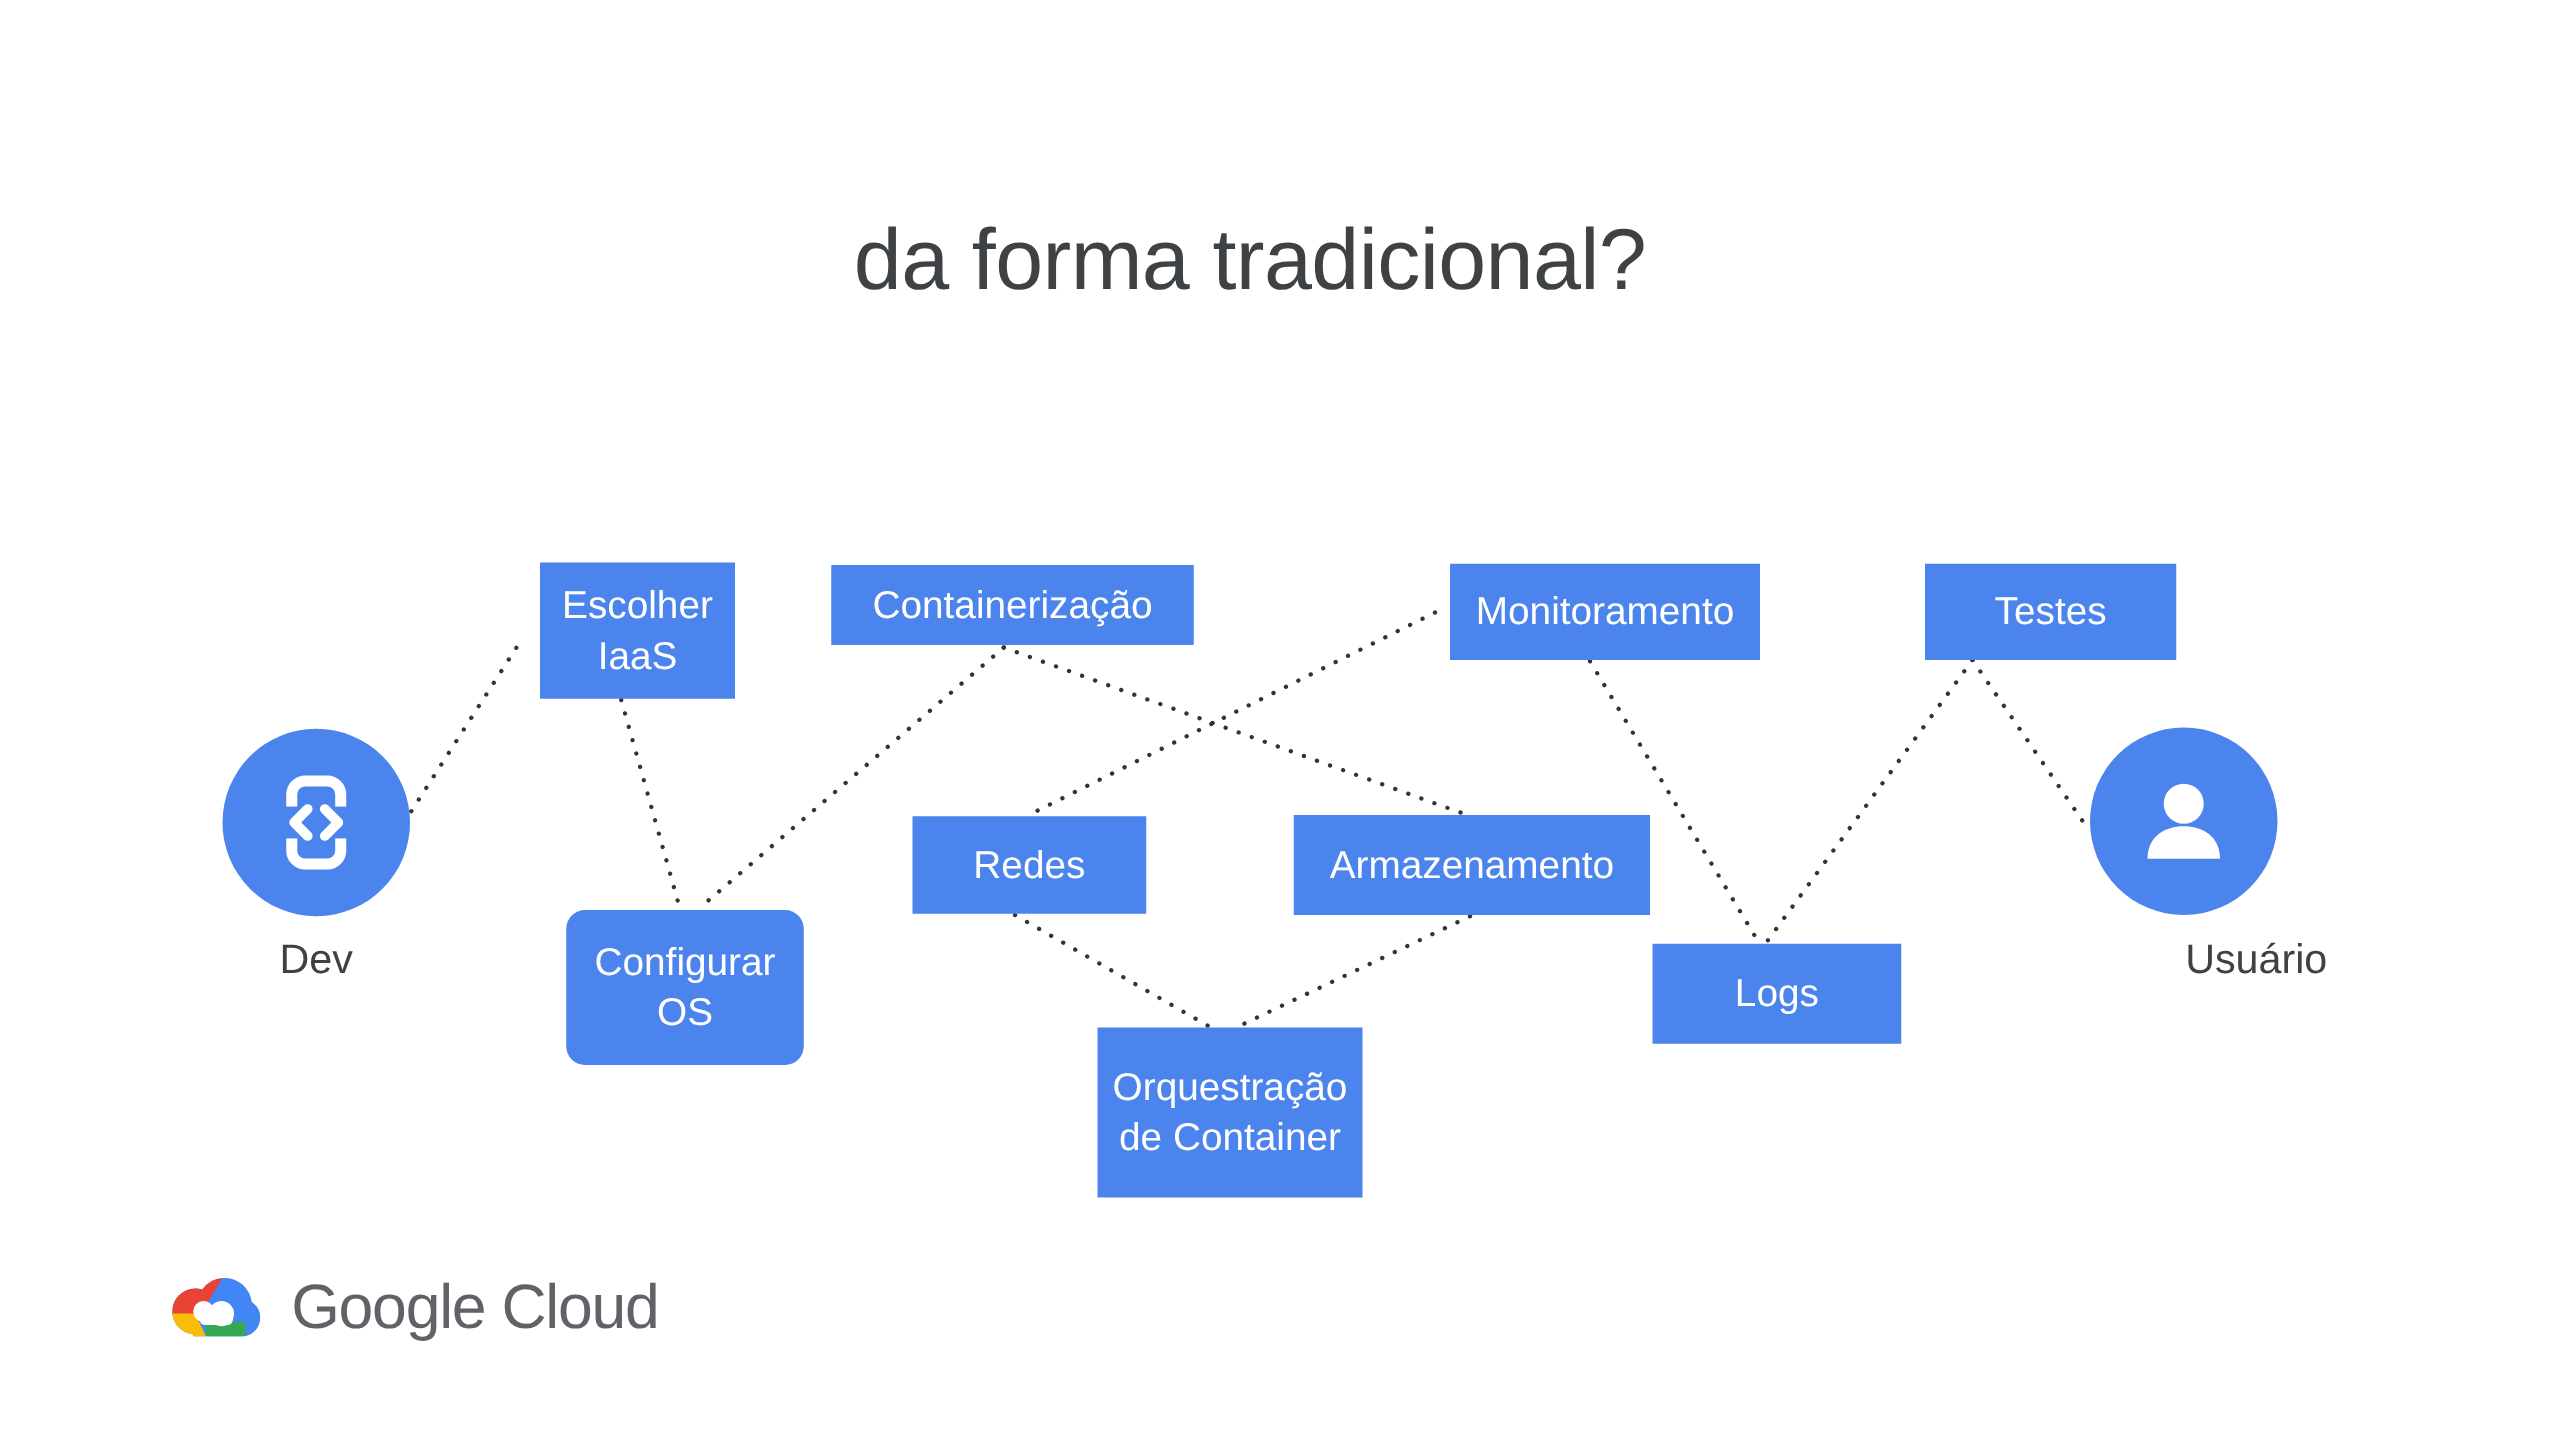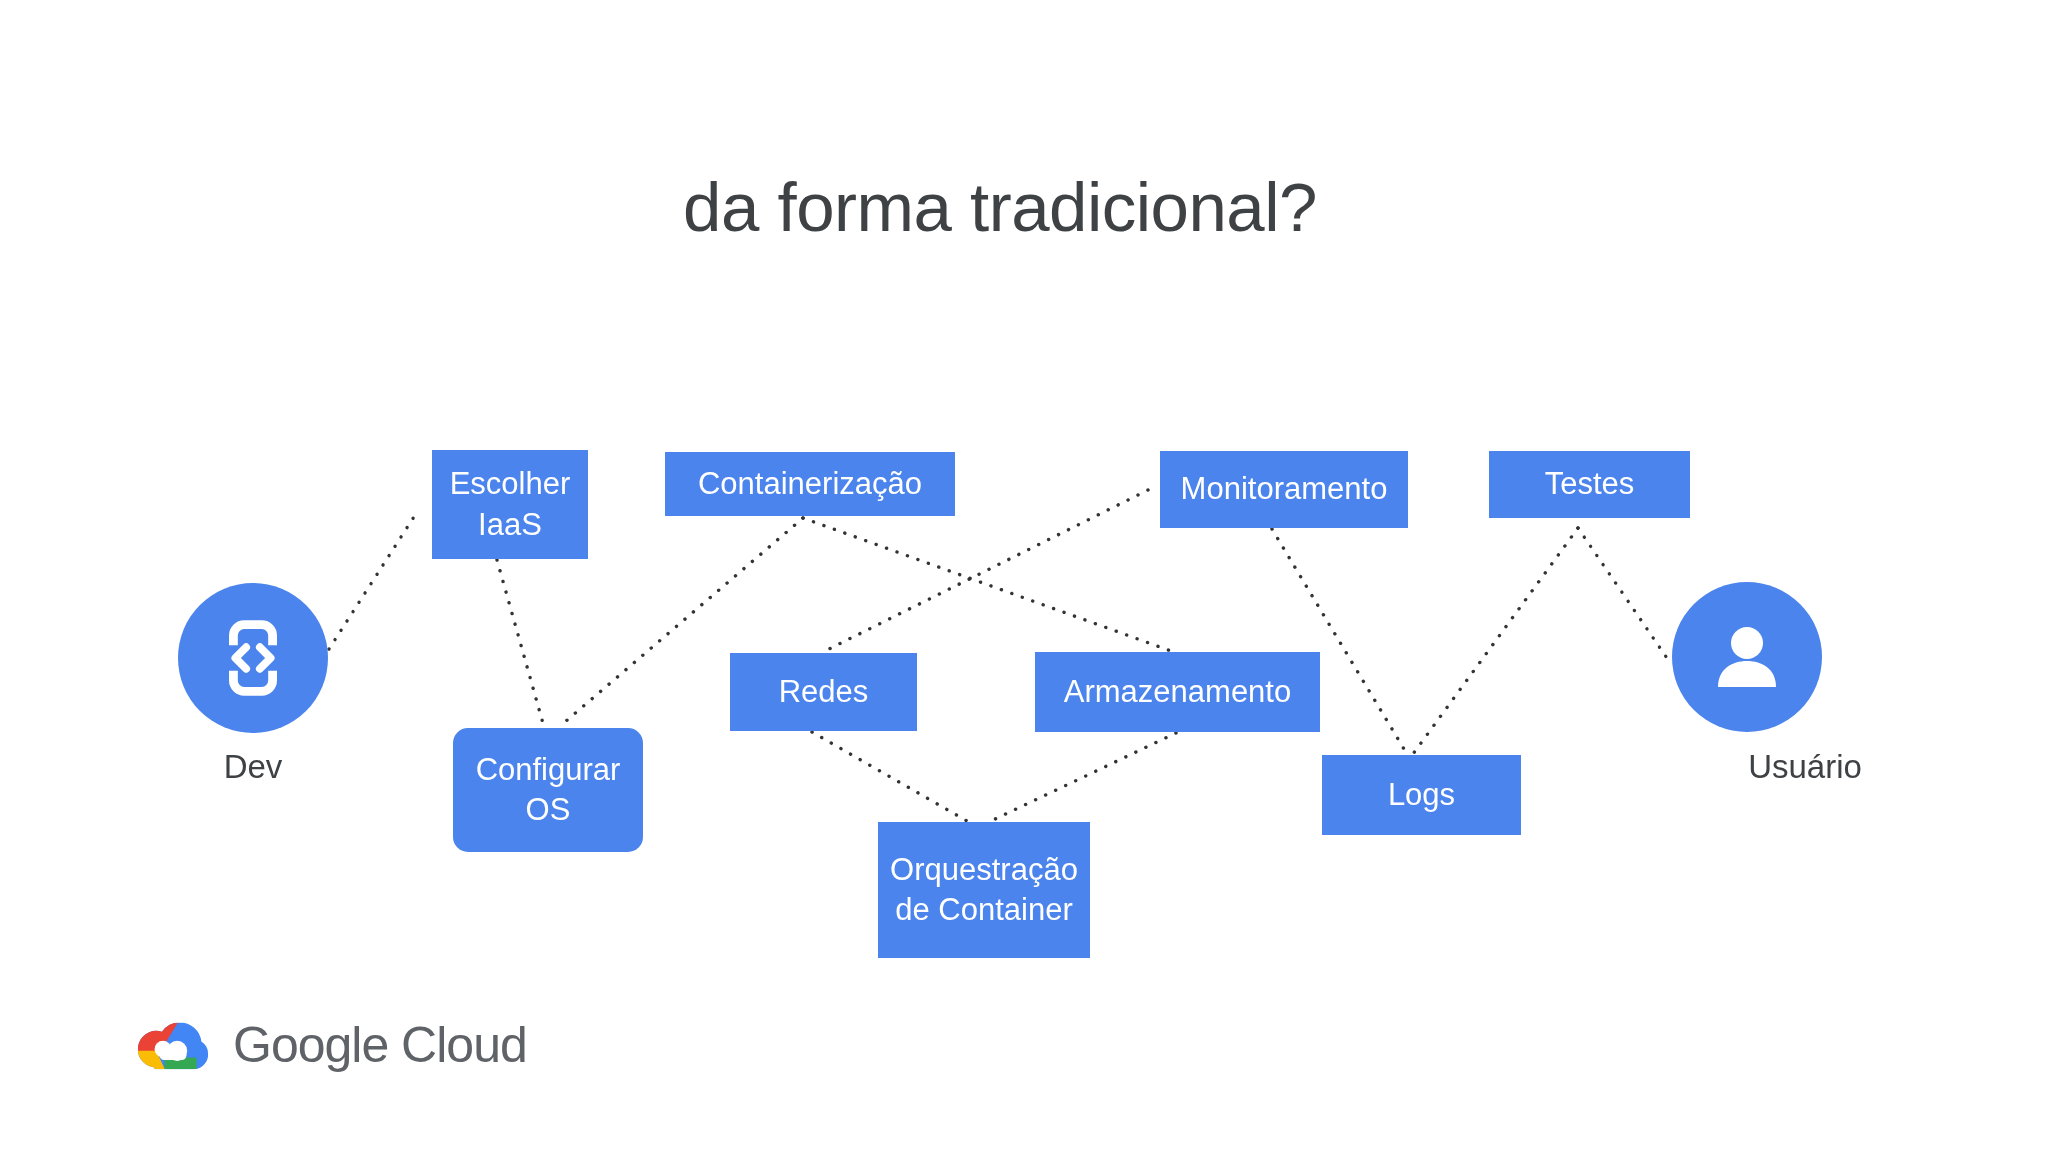--- a/index.html
+++ b/index.html
@@ -63,21 +63,21 @@
 
 <div class="node" style="left:420px;top:450px;width:156px;height:109px;">
     <span>Escolher IaaS</span>
   </div>
 <div class="node" style="left:653px;top:452px;width:290px;height:64px;">
     <span>Containerização</span>
   </div>
 <div class="node" style="left:1148px;top:451px;width:248px;height:77px;">
     <span>Monitoramento</span>
   </div>
-<div class="node" style="left:1477px;top:451px;width:201px;height:67px;">
+<div class="node" style="left:1528px;top:451px;width:201px;height:77px;">
     <span>Testes</span>
   </div>
 <div class="node" style="left:718px;top:653px;width:187px;height:78px;">
     <span>Redes</span>
   </div>
 <div class="node" style="left:1023px;top:652px;width:285px;height:80px;">
     <span>Armazenamento</span>
   </div>
 <div class="node" style="left:441px;top:728px;width:190px;height:124px;border-radius:15px;">
     <span>Configurar OS</span>

